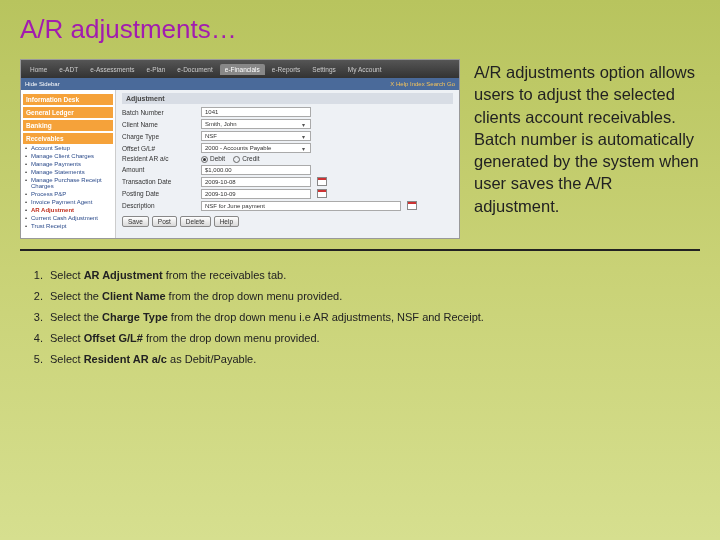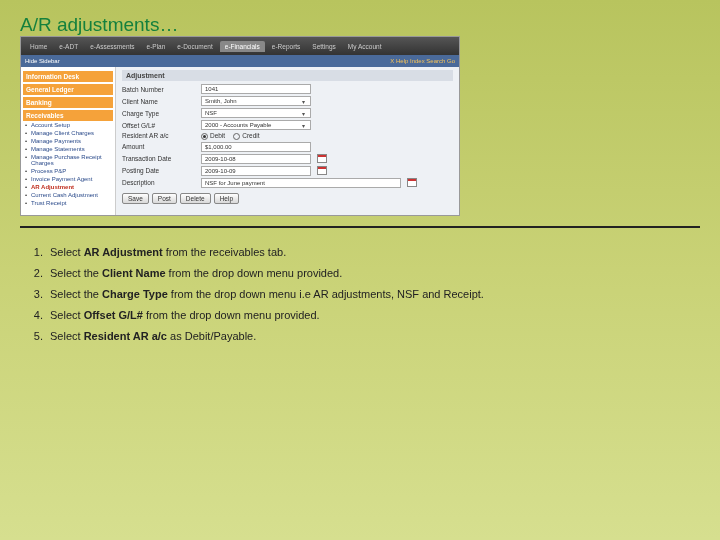--- a/index.html
+++ b/index.html
@@ -6,23 +6,24 @@
   body {
     width: 720px;
     height: 540px;
     background: linear-gradient(to bottom, #b8c45e 0%, #c9d276 50%, #d6df8f 100%);
     font-family: Arial, sans-serif;
     color: #333;
     padding: 14px 20px 20px 20px;
     position: relative;
   }
   .title {
-    font-size: 19px;
-    color: #15803d;
+    font-size: 26px;
+    color: #a21caf;
     font-weight: normal;
+    margin-bottom: 14px;
   }
   .content-row {
     display: flex;
     gap: 14px;
     margin-bottom: 10px;
   }
   .screenshot {
     width: 440px;
     height: 180px;
     background: #fff;
@@ -256,20 +257,21 @@
         <div class="ss-btns">
           <span class="ss-btn">Save</span>
           <span class="ss-btn">Post</span>
           <span class="ss-btn">Delete</span>
           <span class="ss-btn">Help</span>
         </div>
       </div>
     </div>
   </div>
 
+  <div class="desc">A/R adjustments option allows users to adjust the selected clients account receivables. Batch number is automatically generated by the system when user saves the A/R adjustment.</div>
 </div>
 
 <hr class="divider">
 
 <ol class="steps">
   <li><span>Select </span><b>AR Adjustment</b><span> from the receivables tab.</span></li>
   <li><span>Select the </span><b>Client Name</b><span> from the drop down menu provided.</span></li>
   <li><span>Select the </span><b>Charge Type</b><span> from the drop down menu i.e AR adjustments, NSF and Receipt.</span></li>
   <li><span>Select </span><b>Offset G/L#</b><span> from the drop down menu provided.</span></li>
   <li><span>Select </span><b>Resident AR a/c</b><span> as Debit/Payable.</span></li>

